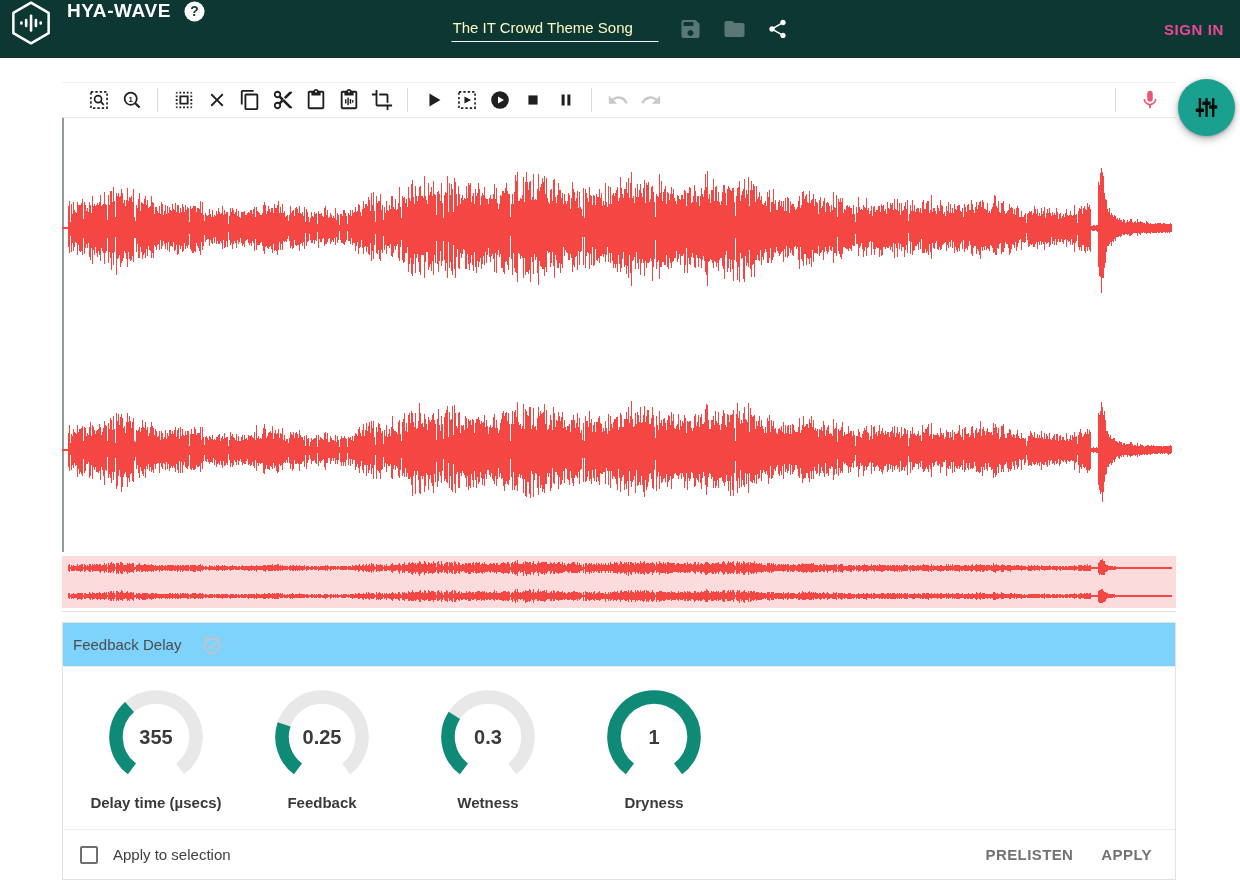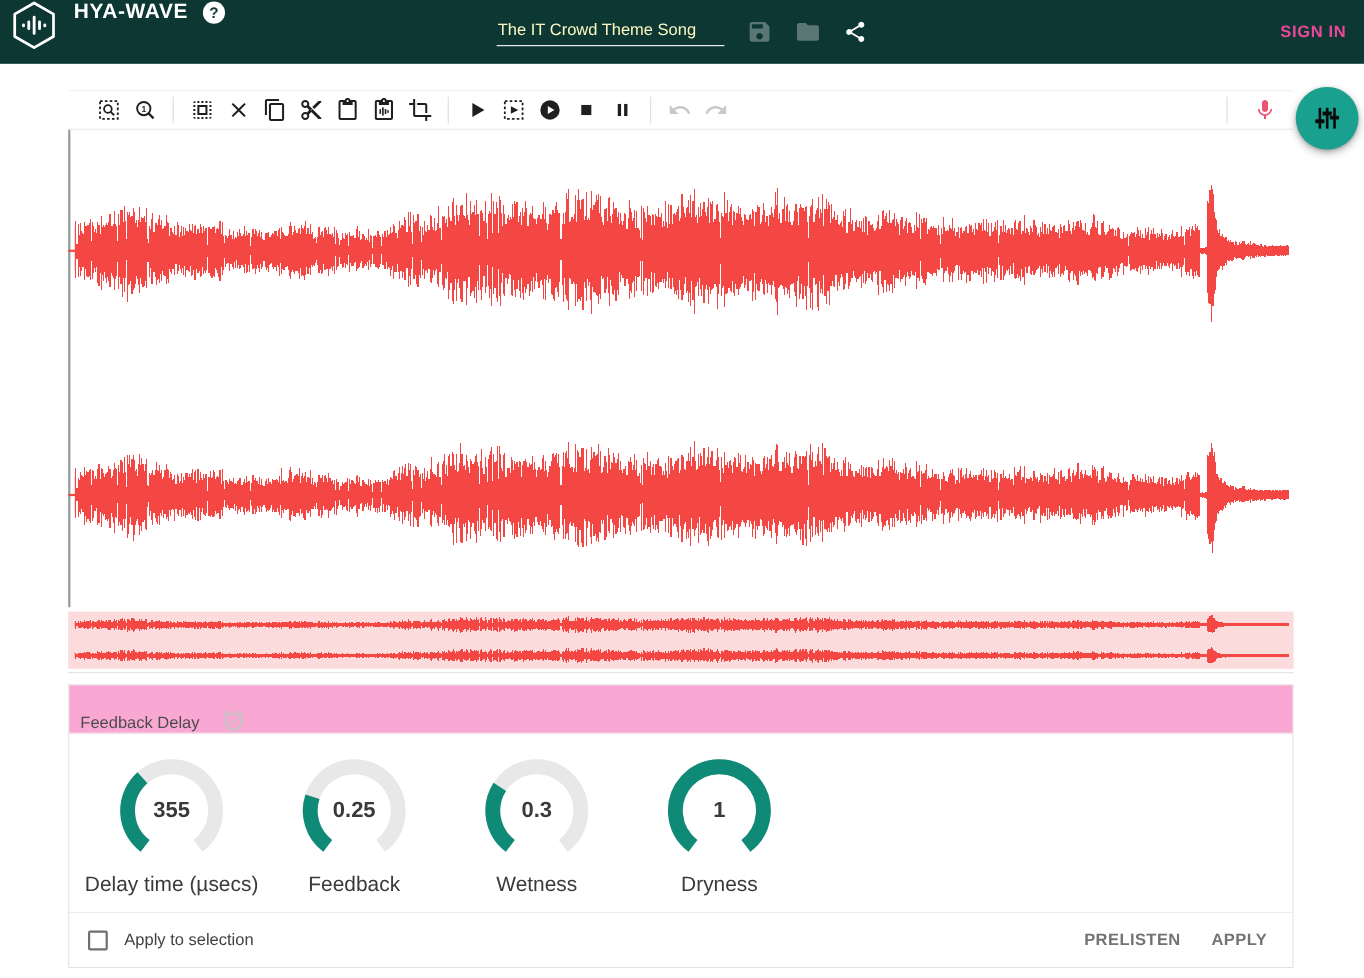--- a/index.html
+++ b/index.html
@@ -34,28 +34,28 @@
   .playhead { position:absolute; left:0; top:0; width:2px; height:434px; background:#8f9a99; cursor:ew-resize; }
   .zero-tick { position:absolute; left:0; width:8px; height:2px; background:#F44642; }
   .wave-svg { position:absolute; left:6px; top:0; }
 
   
   .minimap { position:absolute; left:62px; top:556px; width:1114px; height:52px; cursor:pointer; }
   .mm-underline { position:absolute; left:62px; top:611px; width:1114px; height:1px; background:#e1e1e1; }
 
   
   .panel { position:absolute; left:62px; top:622px; width:1114px; height:258px; border:1px solid #e3e3e3; background:#fff; }
-  .panel-header { height:44px; background:#f9a8d4; border-bottom:1px solid #ededed; display:flex; align-items:flex-end; padding:0 10px; }
+  .panel-header { height:44px; background:#7dd3fc; border-bottom:1px solid #ededed; display:flex; align-items:center; padding:0 10px; }
   .panel-title { font-size:15px; color:#4c4c4c; }
   .panel-timer { margin-left:20px; color:#c4c4c4; display:flex; align-items:center; background:none; border:none; }
   .knob-row { display:flex; padding:22px 0 0 30px; }
   .knob { width:126px; margin-right:40px; position:relative; display:flex; flex-direction:column; align-items:center; cursor:ns-resize; }
   .gauge-wrap { position:relative; width:96px; height:96px; }
   .knob-value { position:absolute; left:0; top:0; width:96px; height:96px; display:flex; align-items:center; justify-content:center; font-size:20px; font-weight:bold; color:#3a3a3a; }
-  .knob-label { margin-top:9px; font-size:19px; font-weight:normal; color:#3a3a3a; white-space:nowrap; }
+  .knob-label { margin-top:9px; font-size:15px; font-weight:bold; color:#3a3a3a; white-space:nowrap; }
   .panel-footer { position:absolute; left:0; bottom:0; width:100%; height:50px; border-top:1px solid #ededed; display:flex; align-items:center; padding:0 17px 0 17px; }
   .checkbox { width:18px; height:18px; border:2px solid #6f6f6f; border-radius:2px; background:#fff; cursor:pointer; flex:0 0 auto; }
   .cb-label { margin-left:15px; font-size:15px; color:#404040; }
   .footer-spacer { flex:1; }
   .text-btn { background:none; border:none; font-family:"Liberation Sans",sans-serif; font-size:15px; font-weight:bold; letter-spacing:0.4px; color:#737373; cursor:pointer; padding:0 6px; }
   .text-btn + .text-btn { margin-left:16px; }
 </style>
 </head>
 <body>
 

